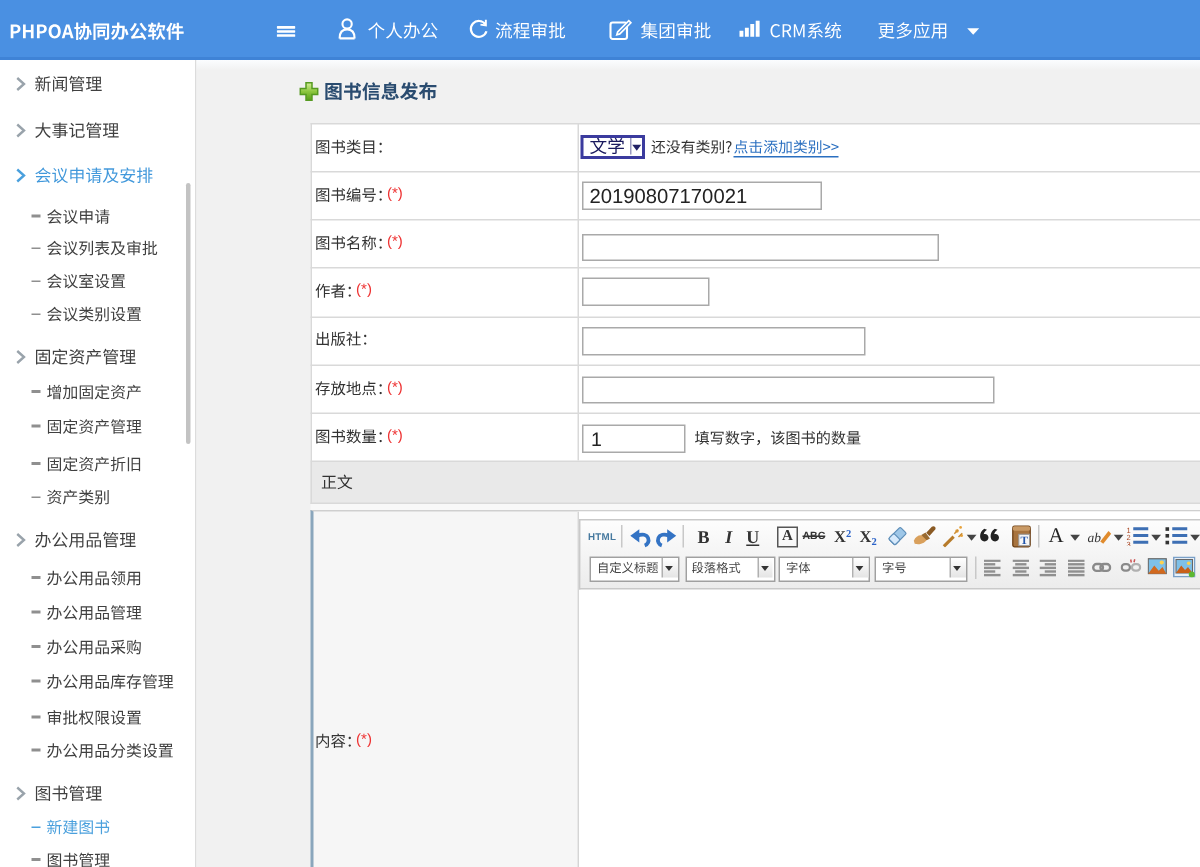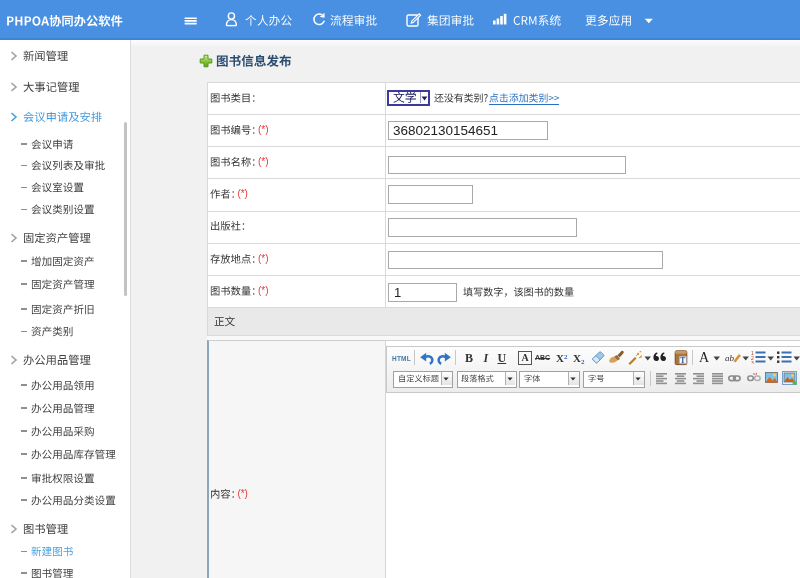--- a/index.html
+++ b/index.html
@@ -606,21 +606,21 @@
       <use href="#q102" x="6555"></use>
     </g>
   </svg>
 <div class="abs" style="left:489px;top:103.8px;width:70px;height:1px;background:#2a6fc0"></div>
 <div class="inp" style="left:388px;top:121.0px;width:158px;height:17.0px"></div>
 <div class="inp" style="left:388px;top:156.0px;width:236px;height:16.0px"></div>
 <div class="inp" style="left:388px;top:185.0px;width:83px;height:17.0px"></div>
 <div class="inp" style="left:388px;top:217.5px;width:187px;height:17.0px"></div>
 <div class="inp" style="left:388px;top:250.5px;width:273px;height:16.0px"></div>
 <div class="inp" style="left:388px;top:282.5px;width:67px;height:17.0px"></div>
-<div class="t" style="left:393px;top:123px;font-size:13.5px;color:#222">36802130154651</div>
+<div class="t" style="left:393px;top:123px;font-size:13.5px;color:#222">20190807170021</div>
 <div class="t" style="left:394px;top:285px;font-size:13px;color:#222">1</div>
 <svg class="t" style="left:462.8px;top:284.0px;" width="113" height="16" viewBox="0 0 113 16">
     <g fill="#333333" transform="translate(0,11.69) scale(0.01010,-0.01010)">
       <use href="#q103" x="0"></use>
       <use href="#q104" x="1000"></use>
       <use href="#q93" x="2000"></use>
       <use href="#q105" x="3000"></use>
       <use href="#q106" x="4000"></use>
       <use href="#q107" x="5000"></use>
       <use href="#q49" x="6000"></use>

